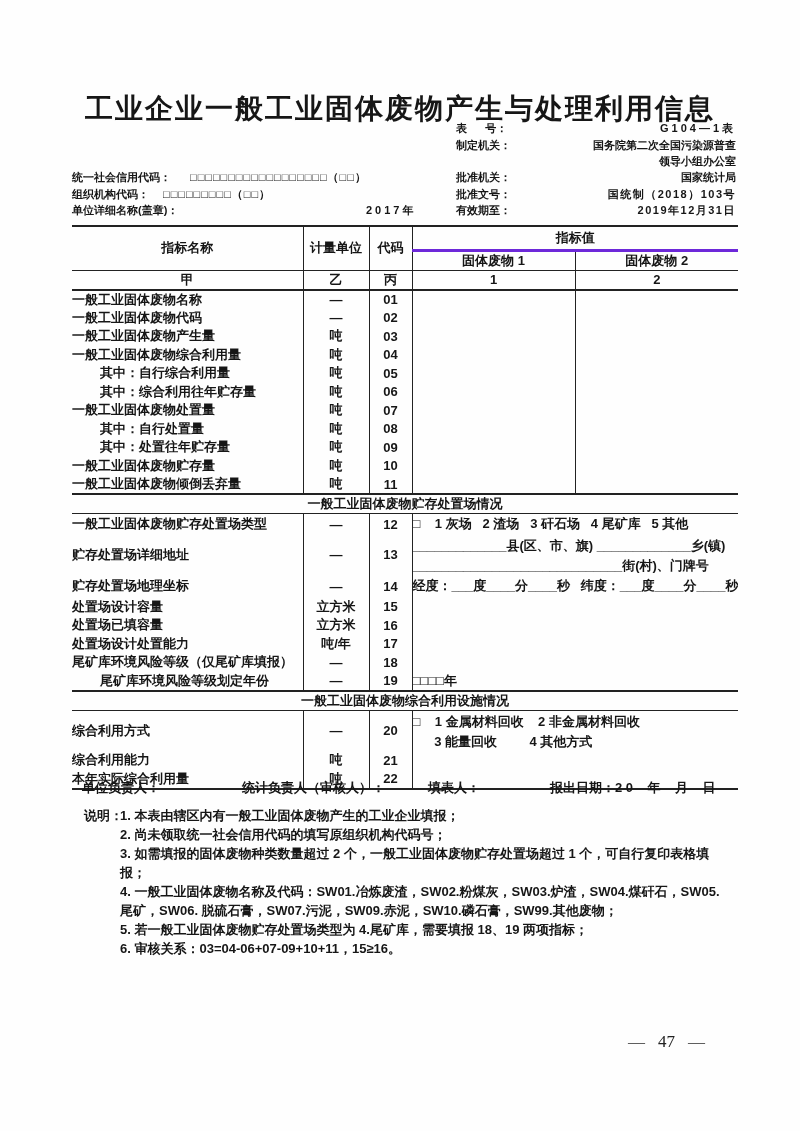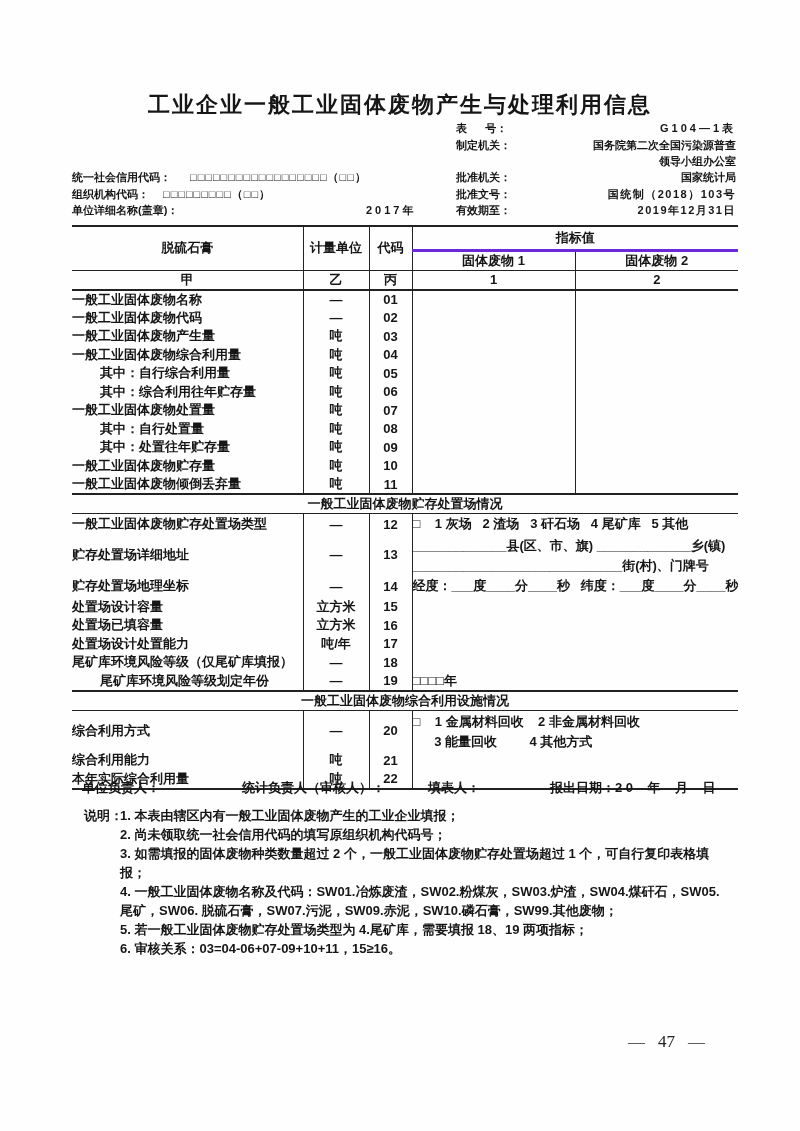--- a/index.html
+++ b/index.html
@@ -4,21 +4,21 @@
 <style>
   * { margin:0; padding:0; box-sizing:border-box; }
   html,body { background:#ffffff; }
   .page {
     position:relative; width:800px; height:1131px; background:#fefefe;
     font-family:"Liberation Sans", sans-serif; color:#161616; overflow:hidden;
   }
   
   .doc-title {
     position:absolute; top:90px; left:0; width:800px; text-align:center;
-    font-size:22px; font-weight:bold; letter-spacing:2px;
+    font-size:28px; font-weight:bold; letter-spacing:2px;
   }
   
   .meta span { position:absolute; font-size:11px; font-weight:600; line-height:16px; white-space:pre; }
   .meta .rval { right:64px; text-align:right; }
   .sp2 { letter-spacing:3px; }
   .sp1 { letter-spacing:1.5px; }
   .boxes { letter-spacing:1px; font-weight:500; }
   
   .tbl-wrap { position:absolute; left:72px; top:225px; width:666px; }
   table.tbl {
@@ -97,21 +97,21 @@
     <table class="tbl">
       <colgroup>
         <col style="width:231px">
           <col style="width:66px">
           <col style="width:43px">
         <col style="width:163px">
           <col style="width:163px">
       </colgroup>
       <thead>
         <tr class="h1">
-          <th class="c-head rspan" rowspan="2">脱硫石膏</th>
+          <th class="c-head rspan" rowspan="2">指标名称</th>
           <th class="c-head rspan vline" rowspan="2">计量单位</th>
           <th class="c-head rspan vline" rowspan="2">代码</th>
           <th class="c-head value-span vline" colspan="2">指标值</th>
         </tr>
         <tr class="h2">
           <th class="c-head vline">固体废物 1</th>
           <th class="c-head vline">固体废物 2</th>
         </tr>
         <tr class="letters">
           <td>甲</td>

